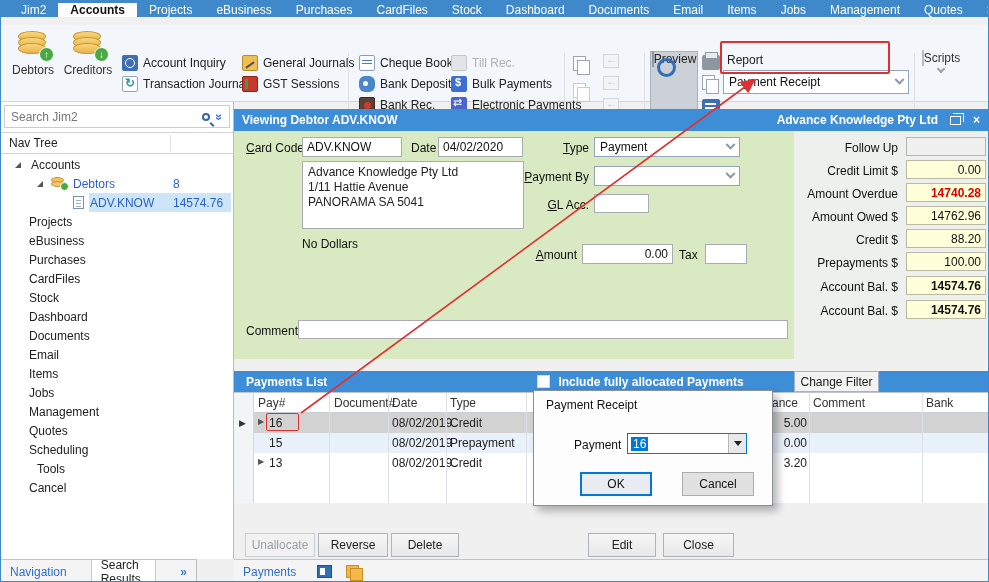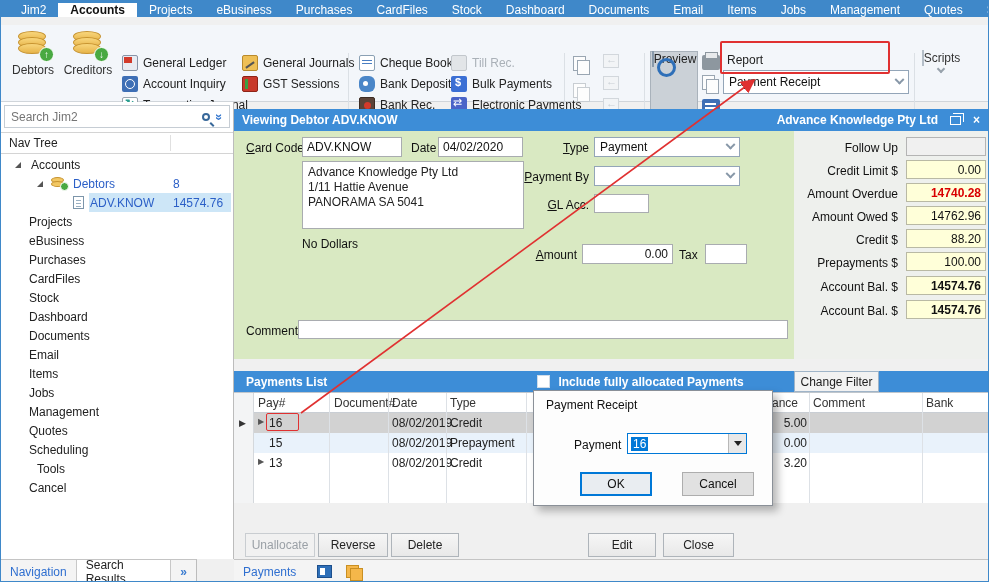--- a/index.html
+++ b/index.html
@@ -89,21 +89,21 @@
   .treeval { position:absolute; left:172px; }
   .selband { position:absolute; left:88px; right:2px; top:0; bottom:0; background:#cde6f7; }
   .minicoins { position:relative; width:16px; height:13px; flex:none; }
   .minicoins b { position:absolute; width:13px; height:6px; border-radius:50%; background:#f2c763; border:1px solid #c69330; }
   .minicoins b:nth-child(1){top:0} .minicoins b:nth-child(2){top:4px}
   .minicoins::after { content:""; position:absolute; right:-2px; bottom:-1px; width:7px; height:7px; border-radius:50%; background:#49a942; border:1px solid #fff; }
   .docic { width:11px; height:13px; background:#fff; border:1px solid #7c95aa; flex:none; position:relative; }
   .docic::after { content:""; position:absolute; left:2px; top:3px; right:2px; height:1px; background:#9ab0c2;
                   box-shadow:0 3px 0 #9ab0c2, 0 6px 0 #9ab0c2; }
   .sidetabs { position:absolute; left:0; top:558px; width:196px; height:24px; background:#f4f4f4;
-              border-top:1px solid #c4c4c4; border-right:1px solid #bcbcbc; display:flex; align-items:stretch; }
+              border-top:1px solid #c4c4c4; border-right:1px solid #bcbcbc; display:flex; align-items:stretch;gap:15px; }
   .stab { display:flex; align-items:center; padding:0 9px; color:#222; }
   .stab.active { color:#2f6fd0; }
   .stab.boxed { background:#fff; border-left:1px solid #c8c8c8; border-right:1px solid #c8c8c8; }
 
   
   .bluebar { position:absolute; background:#3d8dd7; color:#fff; font-weight:bold; display:flex; align-items:center; }
   .winrestore { width:11px; height:9px; border:1px solid #fff; position:relative; }
   .winrestore::after { content:""; position:absolute; left:2px; top:-4px; width:10px; height:8px;
                        border:1px solid #fff; border-left:none; border-bottom:none; }
   .form { position:absolute; left:233px; top:130px; width:560px; height:228px; background:#d9e9c2; }
@@ -203,24 +203,20 @@
           <b></b>
           <b></b>
           <b></b>
           <i class="badge">↓</i>
         </span>
       <span>Creditors</span>
     </div>
 
     <div class="scol" style="left:118px">
       <div class="sbtn">
-        <span class="ic ic-gl"></span>
-        <span>General Ledger</span>
-      </div>
-      <div class="sbtn">
         <span class="ic ic-ai"></span>
         <span>Account Inquiry</span>
       </div>
       <div class="sbtn">
         <span class="ic ic-tj"></span>
         <span>Transaction Journal</span>
       </div>
     </div>
 
     <div class="scol" style="left:238px">

